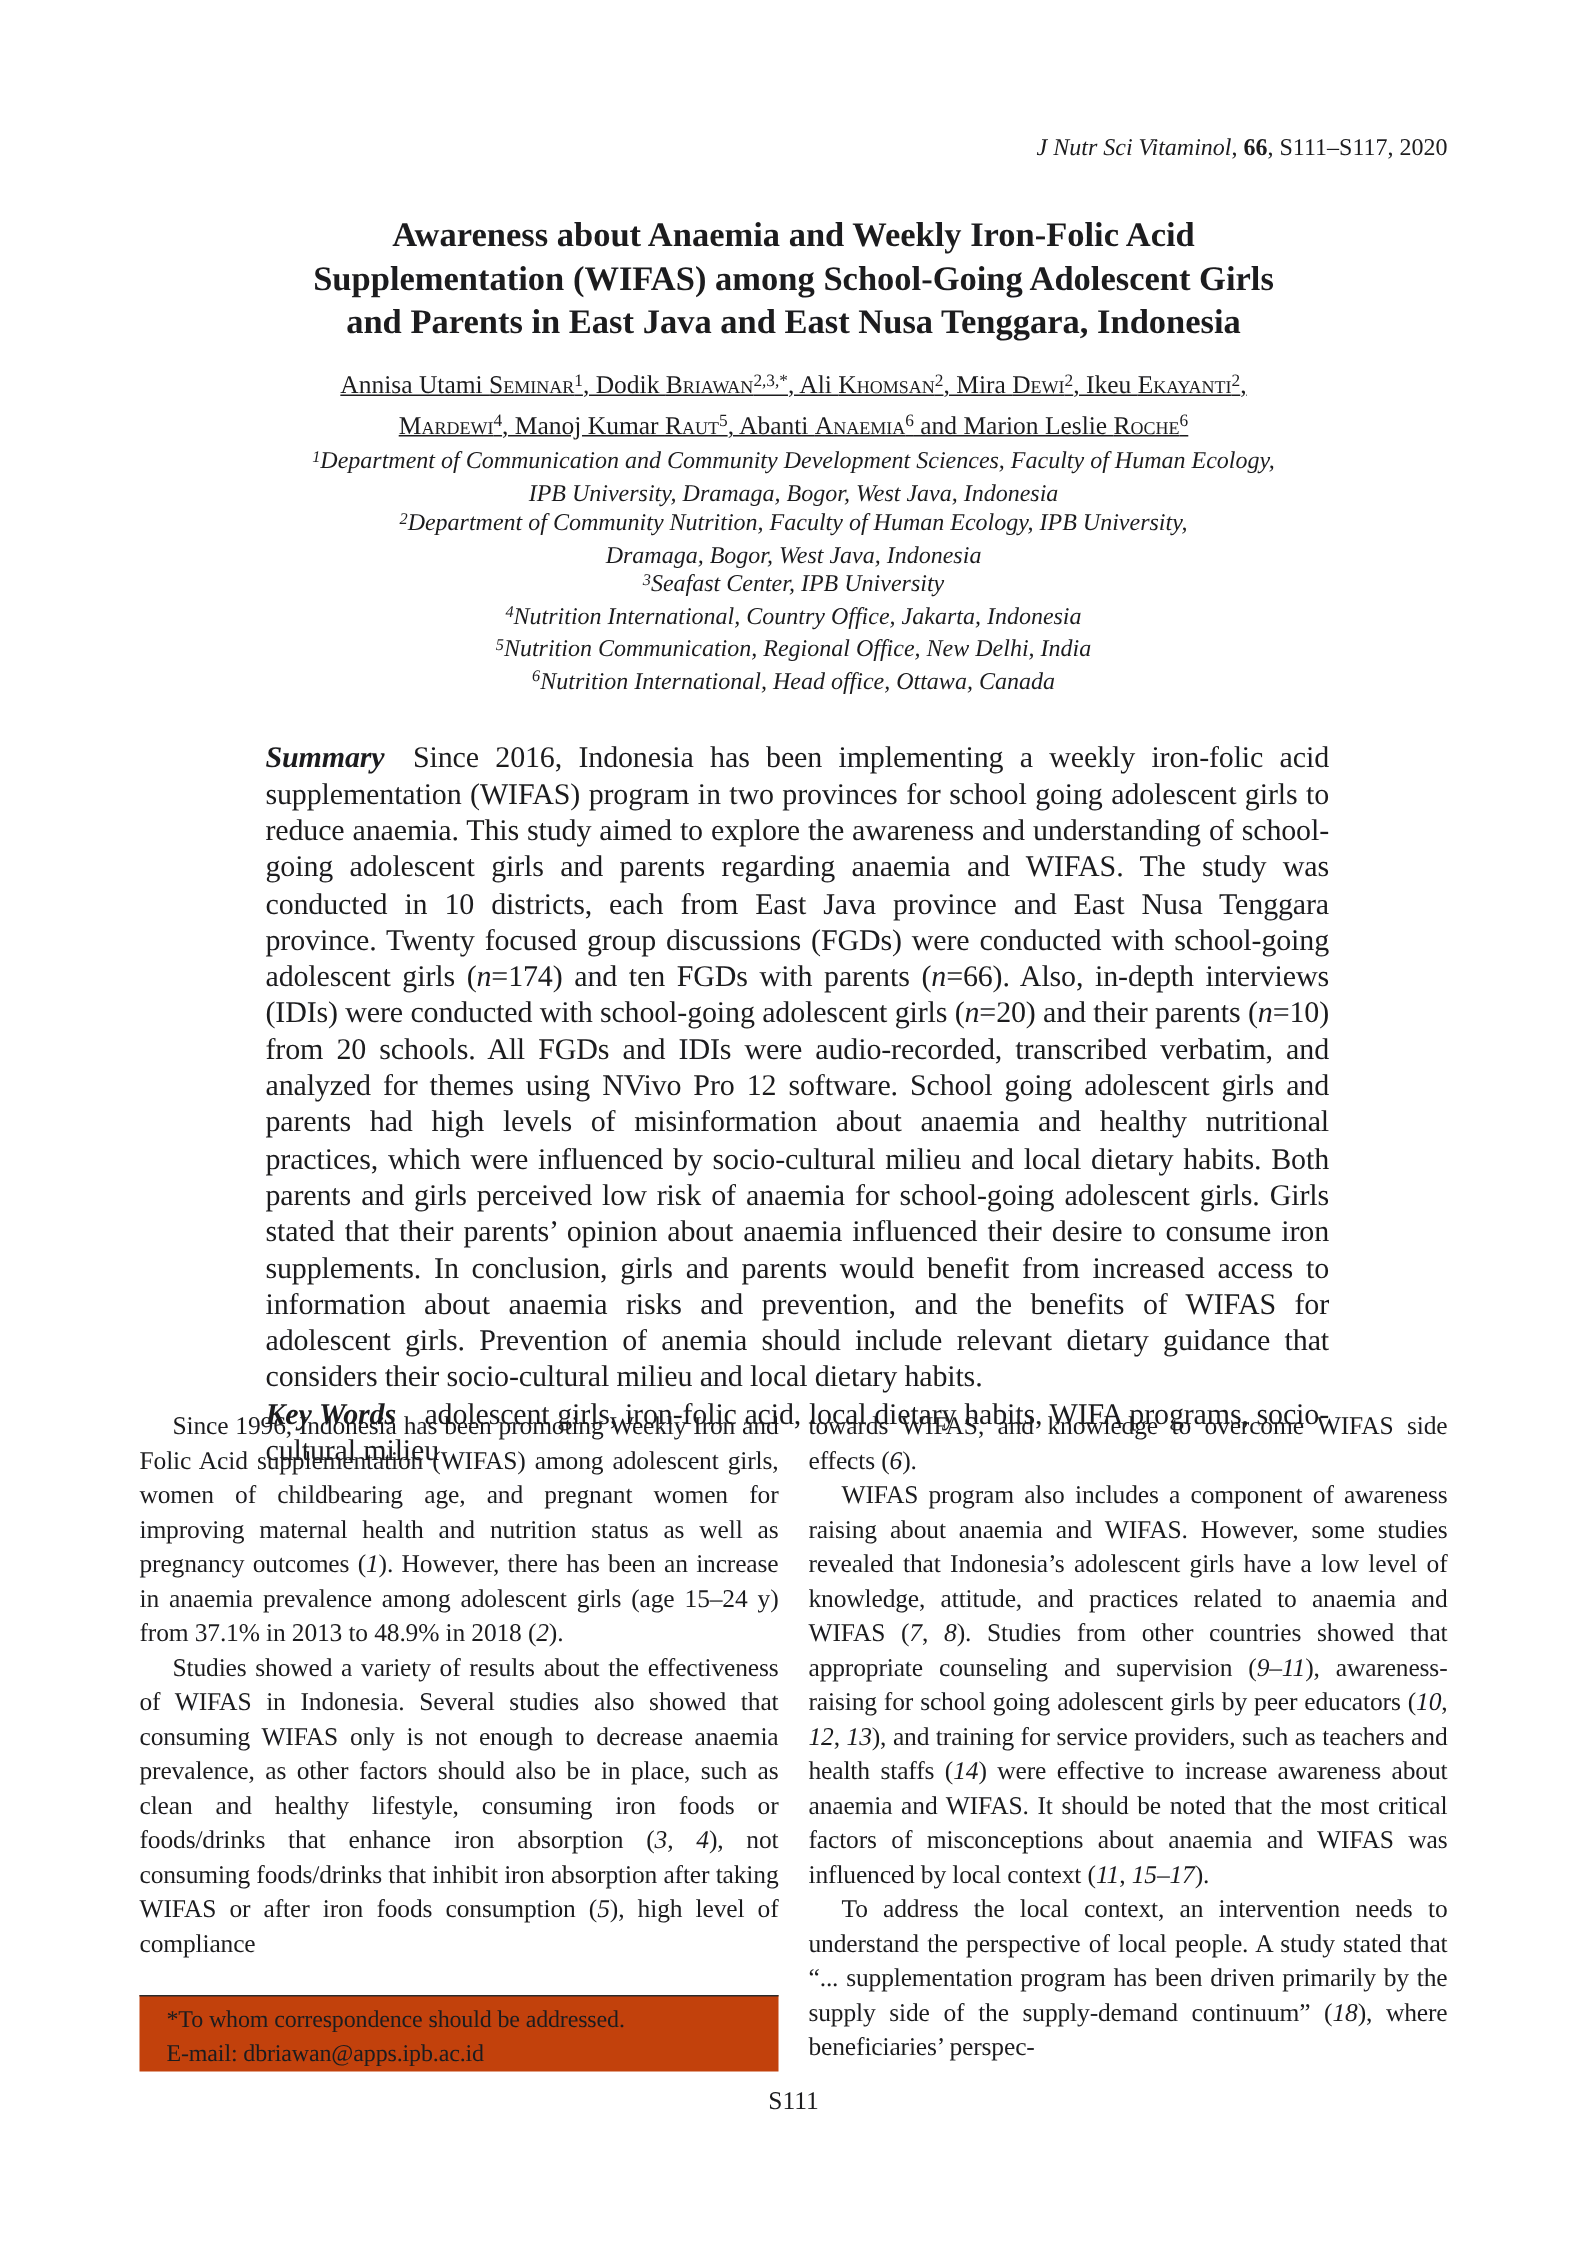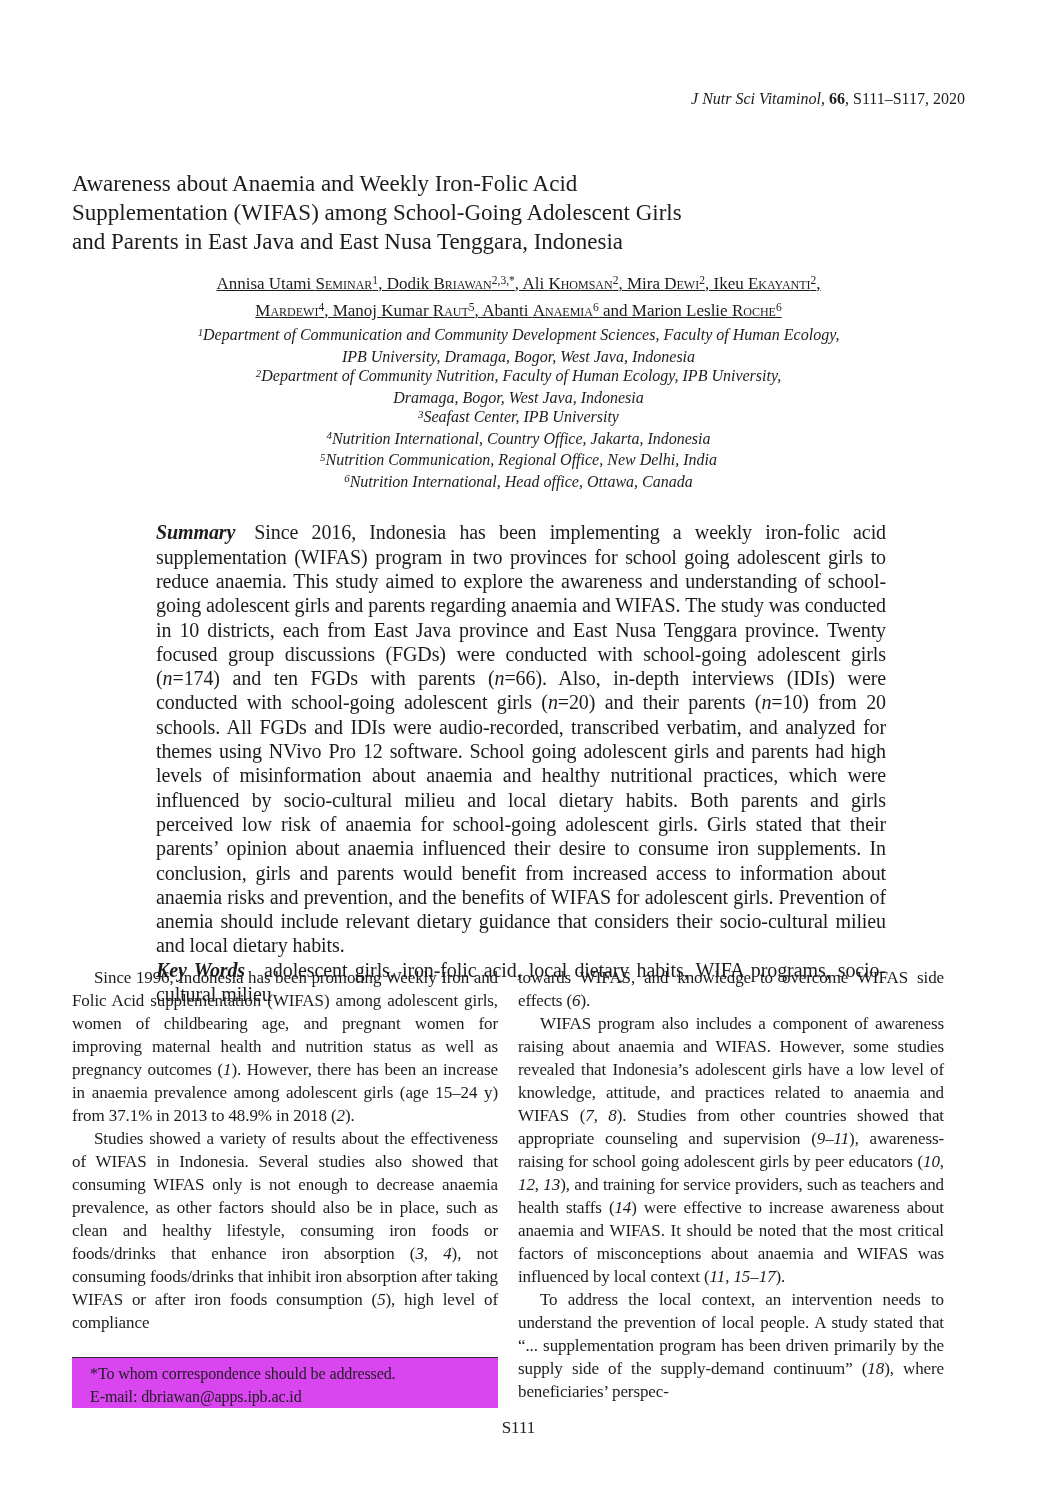--- a/index.html
+++ b/index.html
@@ -7,31 +7,31 @@
     width: 1058px; height: 1497px;
     background: #ffffff;
     color: #1c1c1e;
     font-family: "Liberation Serif", serif;
     overflow: hidden;
     position: relative;
   }
   .page {
     box-sizing: border-box;
     width: 1058px; height: 1311px;
-    padding: 88px 93px 0 72px;
+    padding: 88px 93px 0 93px;
   }
   .journal-header {
     text-align: right;
     font-size: 16px;
     line-height: 21px;
   }
   .paper-title {
-    margin-top: 60px;
-    text-align: left;
-    font-weight: normal;
+    margin-top: 33px;
+    text-align: center;
+    font-weight: bold;
     font-size: 23px;
     line-height: 29px;
   }
   .paper-title .line { display: block; }
   .authors {
     margin-top: 11px;
     text-align: center;
     font-size: 17px;
     line-height: 25px;
     text-decoration: underline;
@@ -72,21 +72,21 @@
     text-align: justify;
     letter-spacing: -0.1px;
   }
   .col p { margin: 0; }
   .col p.indent { text-indent: 22px; }
   .left-col { position: relative; }
   .footnote {
     position: absolute;
     left: 0; bottom: 4px;
     width: 100%;
-    background: #d946ef;
+    background: #c2410c;
     font-size: 16px;
     line-height: 22.5px;
     text-align: left;
   }
   .footnote-rule {
     border: none;
     border-top: 1.6px solid #2a2a2a;
     margin: 0 0 5px 0;
   }
   .footnote .fn-line { padding-left: 18px; }
@@ -151,19 +151,19 @@
       <p class="indent"><span>Studies showed a variety of results about the effectiveness of WIFAS in Indonesia. Several studies also showed that consuming WIFAS only is not enough to decrease anaemia prevalence, as other factors should also be in place, such as clean and healthy lifestyle, consuming iron foods or foods/drinks that enhance iron absorption (</span><span class="seg-i">3</span><span>, </span><span class="seg-i">4</span><span>), not consuming foods/drinks that inhibit iron absorption after taking WIFAS or after iron foods consumption (</span><span class="seg-i">5</span><span>), high level of compliance</span></p>
       <div class="footnote">
         <hr class="footnote-rule">
         <div class="fn-line">*To whom correspondence should be addressed.</div>
         <div class="fn-line">E-mail: dbriawan@apps.ipb.ac.id</div>
       </div>
     </div>
     <div class="col right-col">
       <p><span>towards WIFAS, and knowledge to overcome WIFAS side effects (</span><span class="seg-i">6</span><span>).</span></p>
       <p class="indent"><span>WIFAS program also includes a component of awareness raising about anaemia and WIFAS. However, some studies revealed that Indonesia’s adolescent girls have a low level of knowledge, attitude, and practices related to anaemia and WIFAS (</span><span class="seg-i">7</span><span>, </span><span class="seg-i">8</span><span>). Studies from other countries showed that appropriate counseling and supervision (</span><span class="seg-i">9–11</span><span>), awareness-raising for school going adolescent girls by peer educators (</span><span class="seg-i">10</span><span>, </span><span class="seg-i">12</span><span>, </span><span class="seg-i">13</span><span>), and training for service providers, such as teachers and health staffs (</span><span class="seg-i">14</span><span>) were effective to increase awareness about anaemia and WIFAS. It should be noted that the most critical factors of misconceptions about anaemia and WIFAS was influenced by local context (</span><span class="seg-i">11</span><span>, </span><span class="seg-i">15–17</span><span>).</span></p>
-      <p class="indent"><span>To address the local context, an intervention needs to understand the prevention of local people. A study stated that “... supplementation program has been driven primarily by the supply side of the supply-demand continuum” (</span><span class="seg-i">18</span><span>), where beneficiaries’ perspec-</span></p>
+      <p class="indent"><span>To address the local context, an intervention needs to understand the perspective of local people. A study stated that “... supplementation program has been driven primarily by the supply side of the supply-demand continuum” (</span><span class="seg-i">18</span><span>), where beneficiaries’ perspec-</span></p>
     </div>
   </div>
 
   <div class="page-number">S111</div>
 
 </div>
 
 </body></html>

